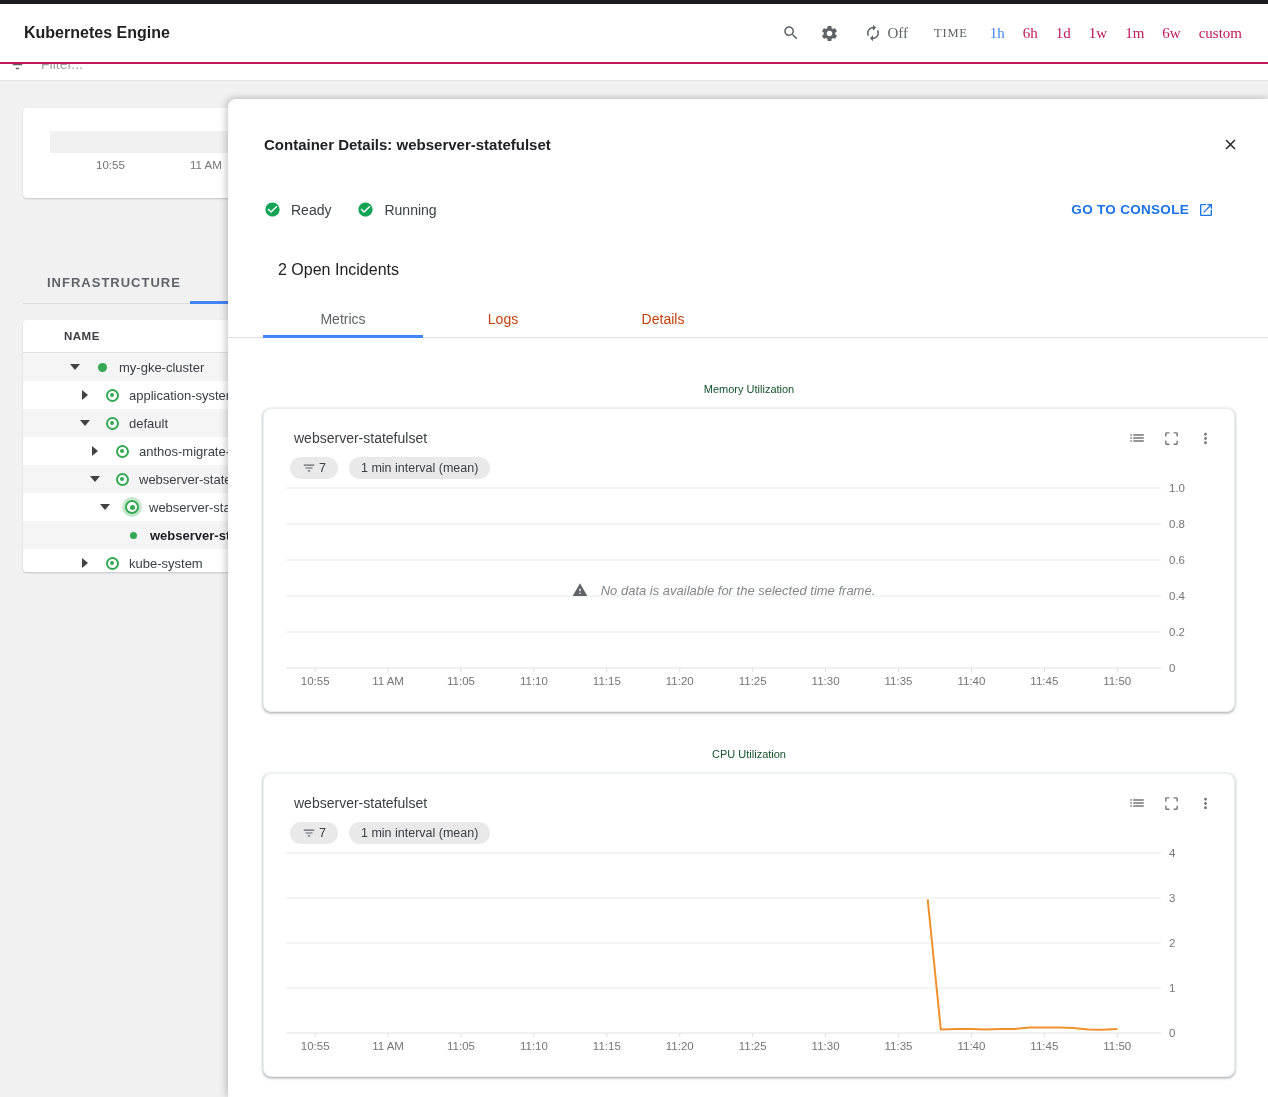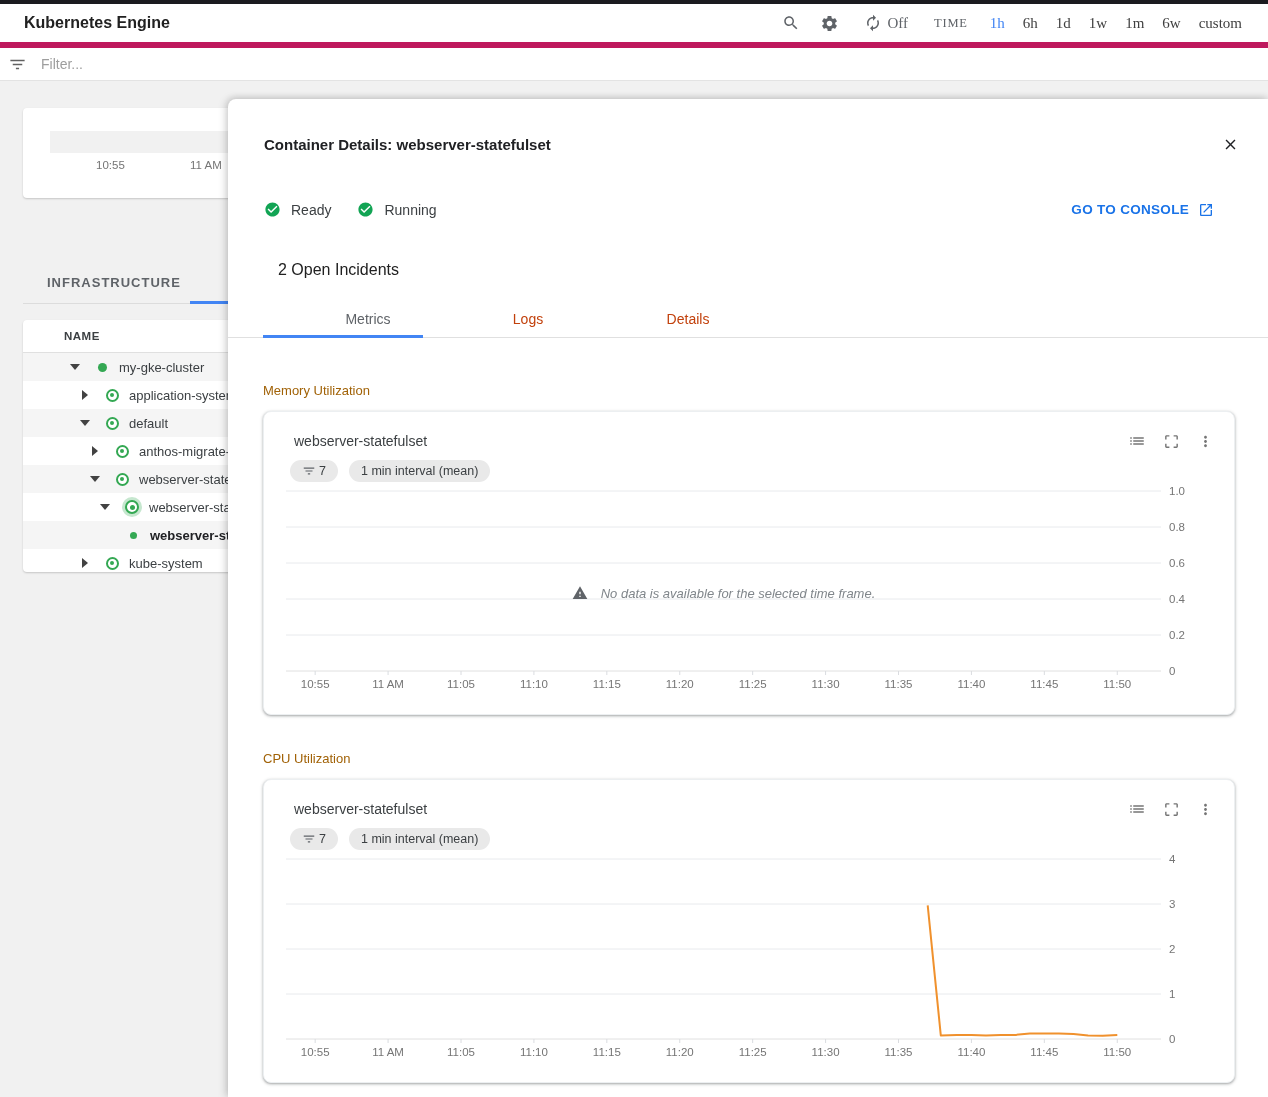--- a/index.html
+++ b/index.html
@@ -2,31 +2,31 @@
 <html style="--blue: #1a73e8; --blue2: #4285f4; --green: #12a454; --tree-green: #34a853;"><head>
 <meta charset="utf-8">
 <style>
   * { margin:0; padding:0; box-sizing:border-box; }
   html,body { width:1268px; height:1097px; overflow:hidden; background:#f1f1f1;
               font-family:"Liberation Sans", sans-serif; color:#3c4043; }
   :root{ --blue:#1a73e8; --blue2:#4285f4; --green:#12a454; --tree-green:#34a853; --orange:#f0912d; }
 
   
   .top-strip{ position:absolute; left:0; top:0; width:100%; height:4px; background:#1b1b20; z-index:40;}
-  .app-bar{ position:absolute; left:0; top:4px; width:100%; height:44px; background:#fff;
-            border-bottom:6px solid #be185d; display:flex; align-items:center; z-index:39;}
+  .app-bar{ position:absolute; left:0; top:4px; width:100%; height:60px; background:#fff;
+            border-bottom:2px solid #be185d; display:flex; align-items:center; z-index:39;}
   .app-title{ font-size:16px; font-weight:bold; color:#212121; margin-left:24px; }
   .app-actions{ margin-left:auto; display:flex; align-items:center; gap:16px; padding-right:26px;font-family:Liberation Serif, serif; }
   .icon-btn{ border:none; background:none; cursor:pointer; width:22px; height:22px;
              display:flex; align-items:center; justify-content:center; padding:0;}
   .icon-btn svg{ fill:#5f6368; }
   .refresh-group{ display:flex; align-items:center; gap:5px; margin-left:8px; color:#5f6368; font-size:15px;}
   .time-label{ font-size:12.5px; color:#5f6368; letter-spacing:.8px; margin-left:10px; }
   .ranges{ display:flex; align-items:center; gap:18px; margin-left:6px; }
-  .range{ font-size:15px; color:#404040; cursor:pointer; }
+  .range{ font-size:15px; color:#be185d; cursor:pointer; }
   .range.active{ color:var(--blue2); }
 
   .filter-bar{ position:absolute; left:0; top:48px; width:100%; height:33px; background:#fff;
                border-bottom:1px solid #e3e3e3; display:flex; align-items:center; z-index:38;}
   .filter-bar svg{ fill:#616161; margin-left:8px; }
   .filter-input{ border:none; outline:none; font-size:14px; color:#3c4043; margin-left:14px; width:600px;
                  font-family:"Liberation Sans",sans-serif;}
   .filter-input::placeholder{ color:#9e9e9e; }
 
   
@@ -75,28 +75,28 @@
   .close-btn svg{ fill:#202124; }
   .status-row{ position:absolute; top:86px; left:36px; right:54px; display:flex; align-items:center;margin-top:16px; }
   .status-badge{ display:flex; align-items:center; margin-right:26px; }
   .status-badge svg{ fill:var(--green); }
   .status-badge span{ margin-left:10px; font-size:14px; color:#3c4043; }
   .console-link{ margin-left:auto; display:flex; align-items:center; gap:9px; color:var(--blue);
                  font-size:13.5px; font-weight:bold; letter-spacing:.3px; text-decoration:none; cursor:pointer;}
   .console-link svg{ fill:var(--blue); }
   .incidents{ position:absolute; top:162px; left:50px; font-size:16px; color:#212121; }
   .tabs{ position:absolute; top:201px; left:0; right:0; height:38px; border-bottom:1px solid #e0e0e0; }
-  .tabs-inner{ display:flex; padding-left:35px; height:100%;margin-left:25px; }
+  .tabs-inner{ display:flex; padding-left:35px; height:100%; }
   .tab{ width:160px; display:flex; align-items:center; justify-content:center;
         font-size:14px; color:#c2410c; cursor:pointer; }
   .tab.active{ color:#5f6368; }
   .tab-underline{ position:absolute; bottom:-1px; left:35px; width:160px; height:3px; background:var(--blue2); }
 
   .sections{ position:absolute; top:239px; left:35px; right:33px; }
-  .section-title{ font-size:13px; font-weight:normal; color:#a16207; margin-top:45px; }
+  .section-title{ font-size:11px; font-weight:normal; color:#14532d; margin-top:45px;text-align:center; }
   .section-title.cpu{ margin-top:36px; }
   .metric-card{ position:relative; margin-top:13px; height:304px; background:#fff; border-radius:8px;
                 border:1px solid #eceff1; box-shadow:0 1px 2px rgba(60,64,67,.3), 0 1px 3px 1px rgba(60,64,67,.15); }
   .card-head{ position:absolute; top:18px; left:30px; right:18px; display:flex; align-items:center; }
   .card-title{ font-size:14px; color:#3c4043; }
   .card-actions{ margin-left:auto; display:flex; align-items:center; gap:12px; }
   .card-actions .icon-btn svg{ fill:#757575; }
   .chips{ position:absolute; top:48px; left:26px; display:flex; gap:11px; }
   .chip{ height:22px; background:#e9e9e9; border-radius:12px; display:flex; align-items:center;
          padding:0 12px; font-size:12.5px; color:#3c4043; cursor:pointer; gap:3px;}

